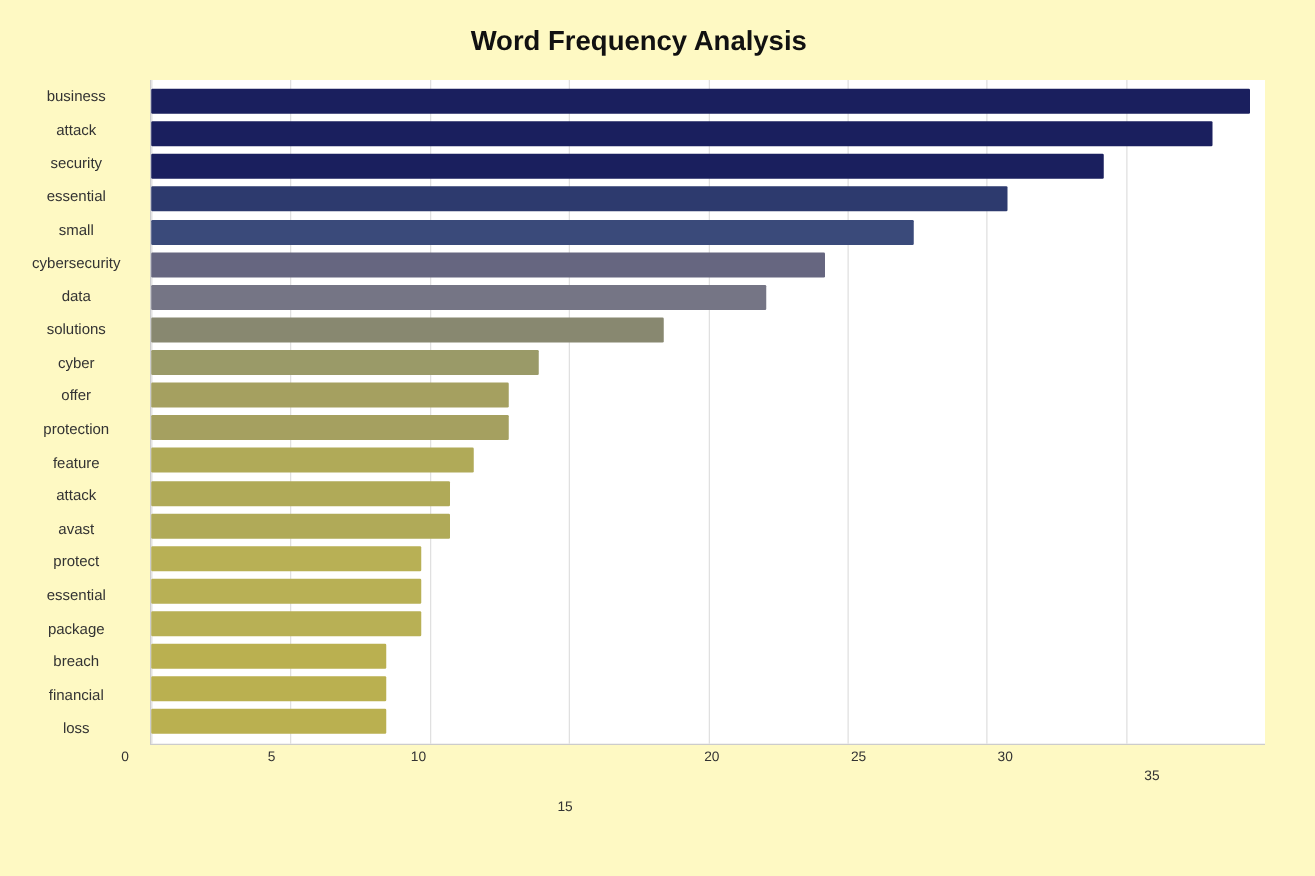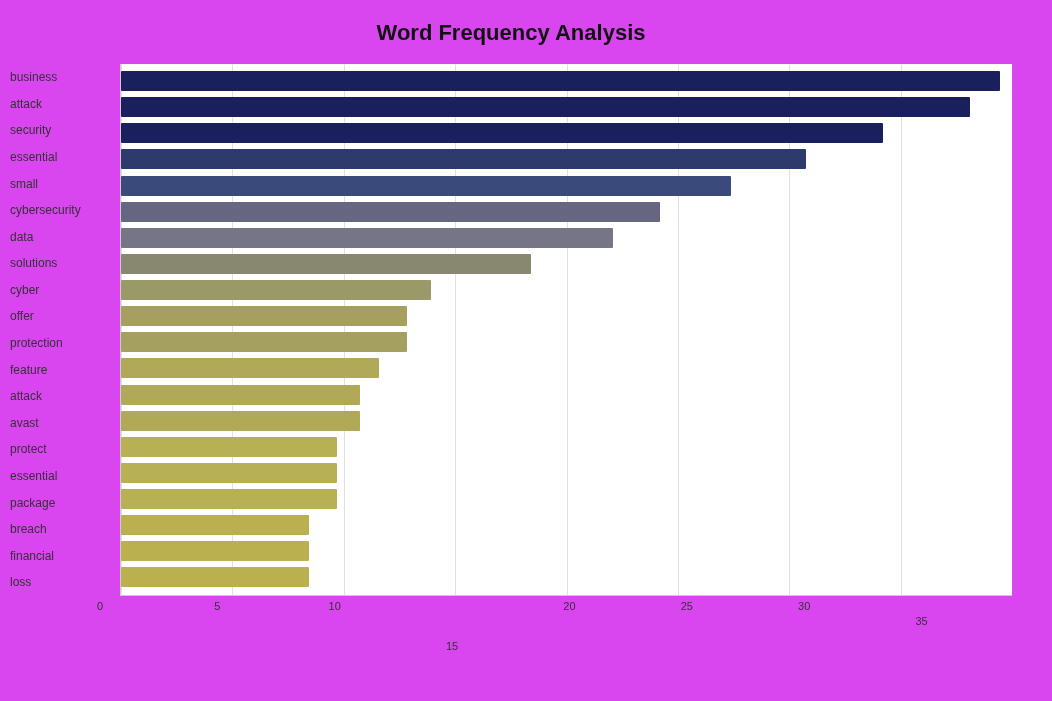--- a/index.html
+++ b/index.html
@@ -6,21 +6,21 @@
     body {
       background: #f5f5f5;
       font-family: Arial, sans-serif;
       display: flex;
       justify-content: center;
       align-items: center;
       width: 1052px;
       min-height: 701px;
     }
     .chart-container {
-      background: #d946ef;
+      background: #fef9c3;
       width: 1052px;
       height: 701px;
       padding: 20px 40px 60px 10px;
       position: relative;
     }
     .chart-title {
       text-align: center;
       font-size: 22px;
       font-weight: bold;
       color: #111;
@@ -36,21 +36,21 @@
     .chart-inner {
       display: flex;
       flex-direction: row;
       width: 100%;
       height: 100%;
     }
     .y-labels {
       display: flex;
       flex-direction: column;
       justify-content: space-around;
-      align-items: flex-start;
+      align-items: center;
       width: 110px;
       padding-right: 8px;
       flex-shrink: 0;
     }
     .y-label {
       font-size: 12px;
       color: #333;
       line-height: 1;
       height: 26px;
       display: flex;

